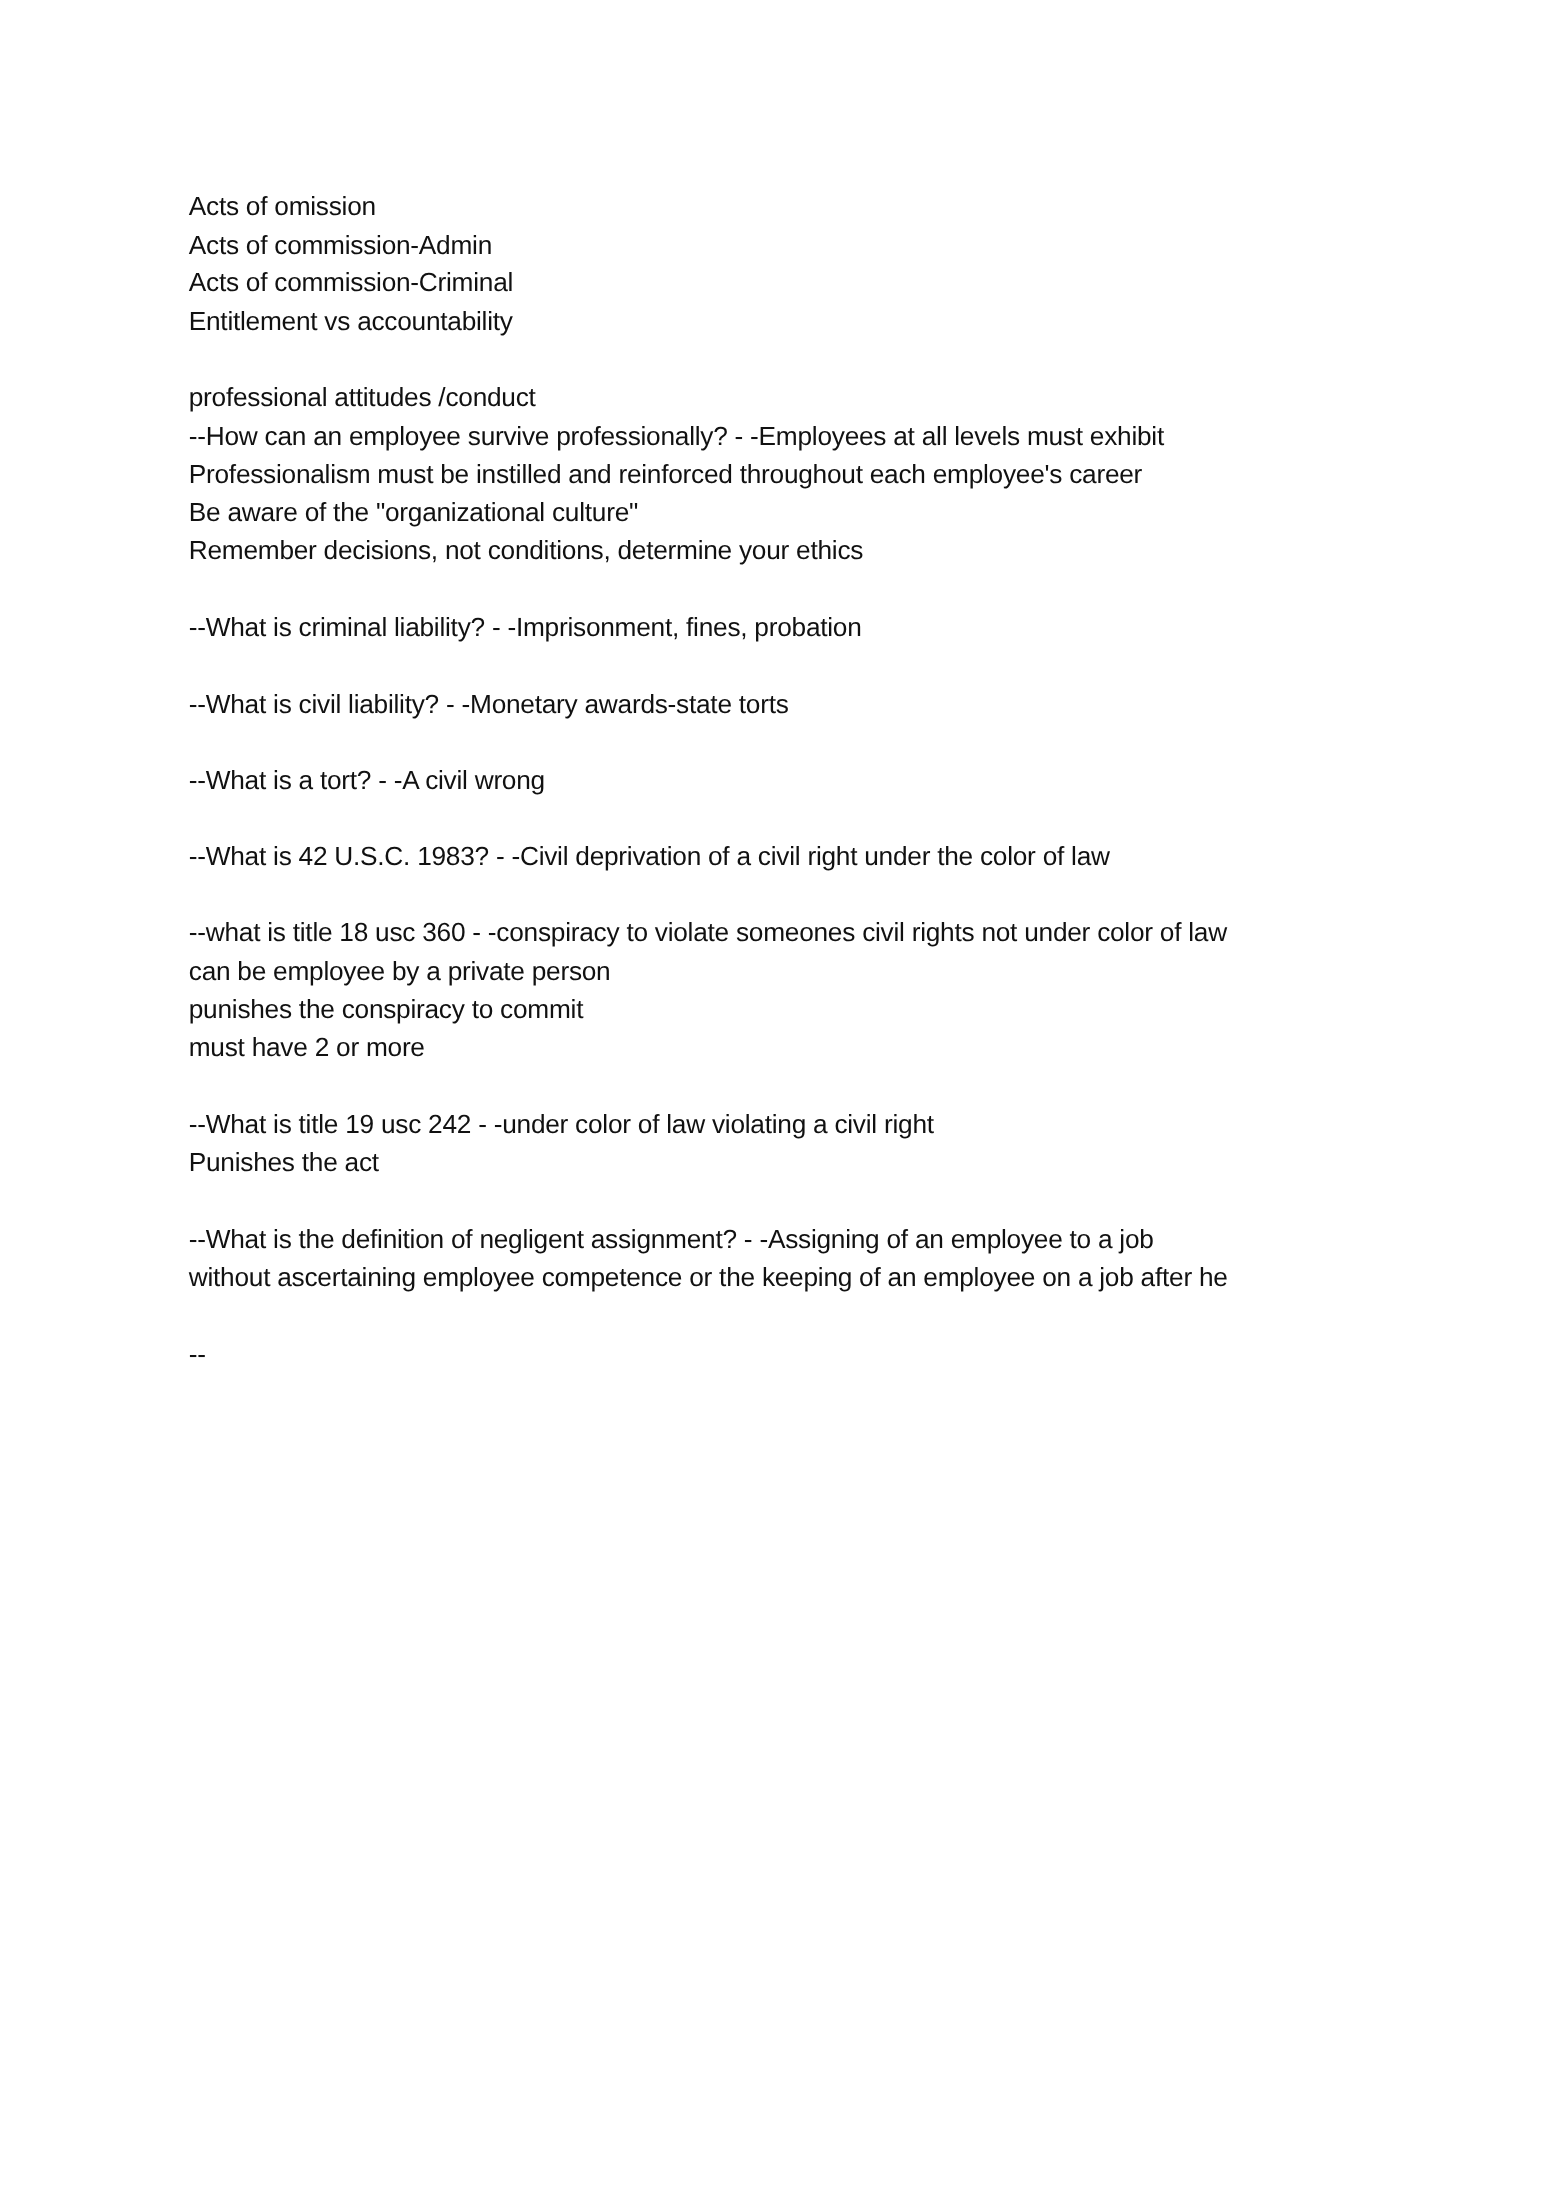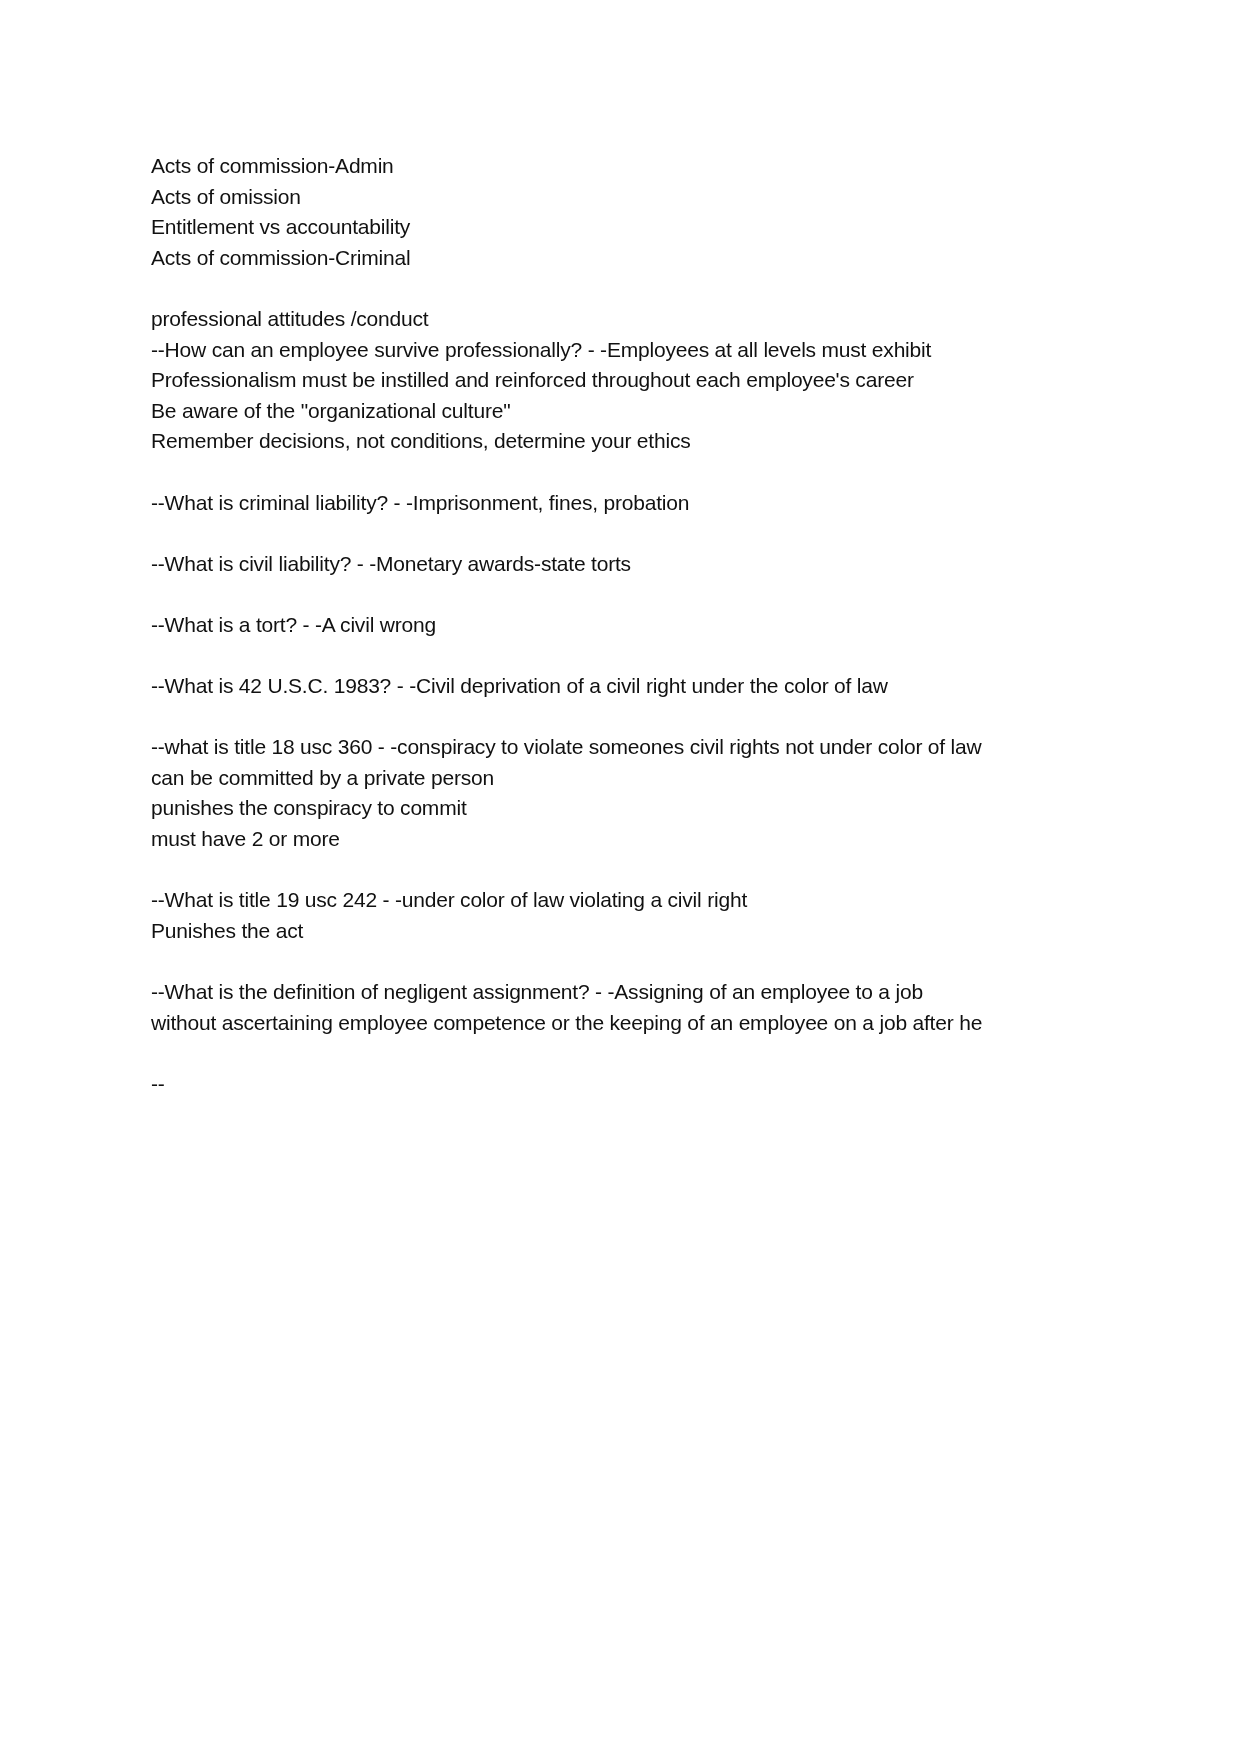--- a/index.html
+++ b/index.html
@@ -16,24 +16,24 @@
     letter-spacing: -0.2px;
   }
   .para { margin: 0 0 30.6px 0; }
   .line { display: block; white-space: pre-wrap; }
 </style>
 </head>
 <body>
 
 <div class="page">
   <div class="para">
+    <span class="line">Acts of omission</span>
     <span class="line">Acts of commission-Admin</span>
-    <span class="line">Acts of omission</span>
+    <span class="line">Acts of commission-Criminal</span>
     <span class="line">Entitlement vs accountability</span>
-    <span class="line">Acts of commission-Criminal</span>
   </div>
   <div class="para">
     <span class="line">professional attitudes /conduct</span>
     <span class="line">--How can an employee survive professionally? - -Employees at all levels must exhibit</span>
     <span class="line">Professionalism must be instilled and reinforced throughout each employee's career</span>
     <span class="line">Be aware of the "organizational culture"</span>
     <span class="line">Remember decisions, not conditions, determine your ethics</span>
   </div>
   <div class="para">
     <span class="line">--What is criminal liability? - -Imprisonment, fines, probation</span>
@@ -42,21 +42,21 @@
     <span class="line">--What is civil liability? - -Monetary awards-state torts</span>
   </div>
   <div class="para">
     <span class="line">--What is a tort? - -A civil wrong</span>
   </div>
   <div class="para">
     <span class="line">--What is 42 U.S.C. 1983? - -Civil deprivation of a civil right under the color of law</span>
   </div>
   <div class="para">
     <span class="line">--what is title 18 usc 360 - -conspiracy to violate someones civil rights not under color of law</span>
-    <span class="line">can be committed by a private person</span>
+    <span class="line">can be employee by a private person</span>
     <span class="line">punishes the conspiracy to commit</span>
     <span class="line">must have 2 or more</span>
   </div>
   <div class="para">
     <span class="line">--What is title 19 usc 242 - -under color of law violating a civil right</span>
     <span class="line">Punishes the act</span>
   </div>
   <div class="para">
     <span class="line">--What is the definition of negligent assignment? - -Assigning of an employee to a job</span>
     <span class="line">without ascertaining employee competence or the keeping of an employee on a job after he</span>

